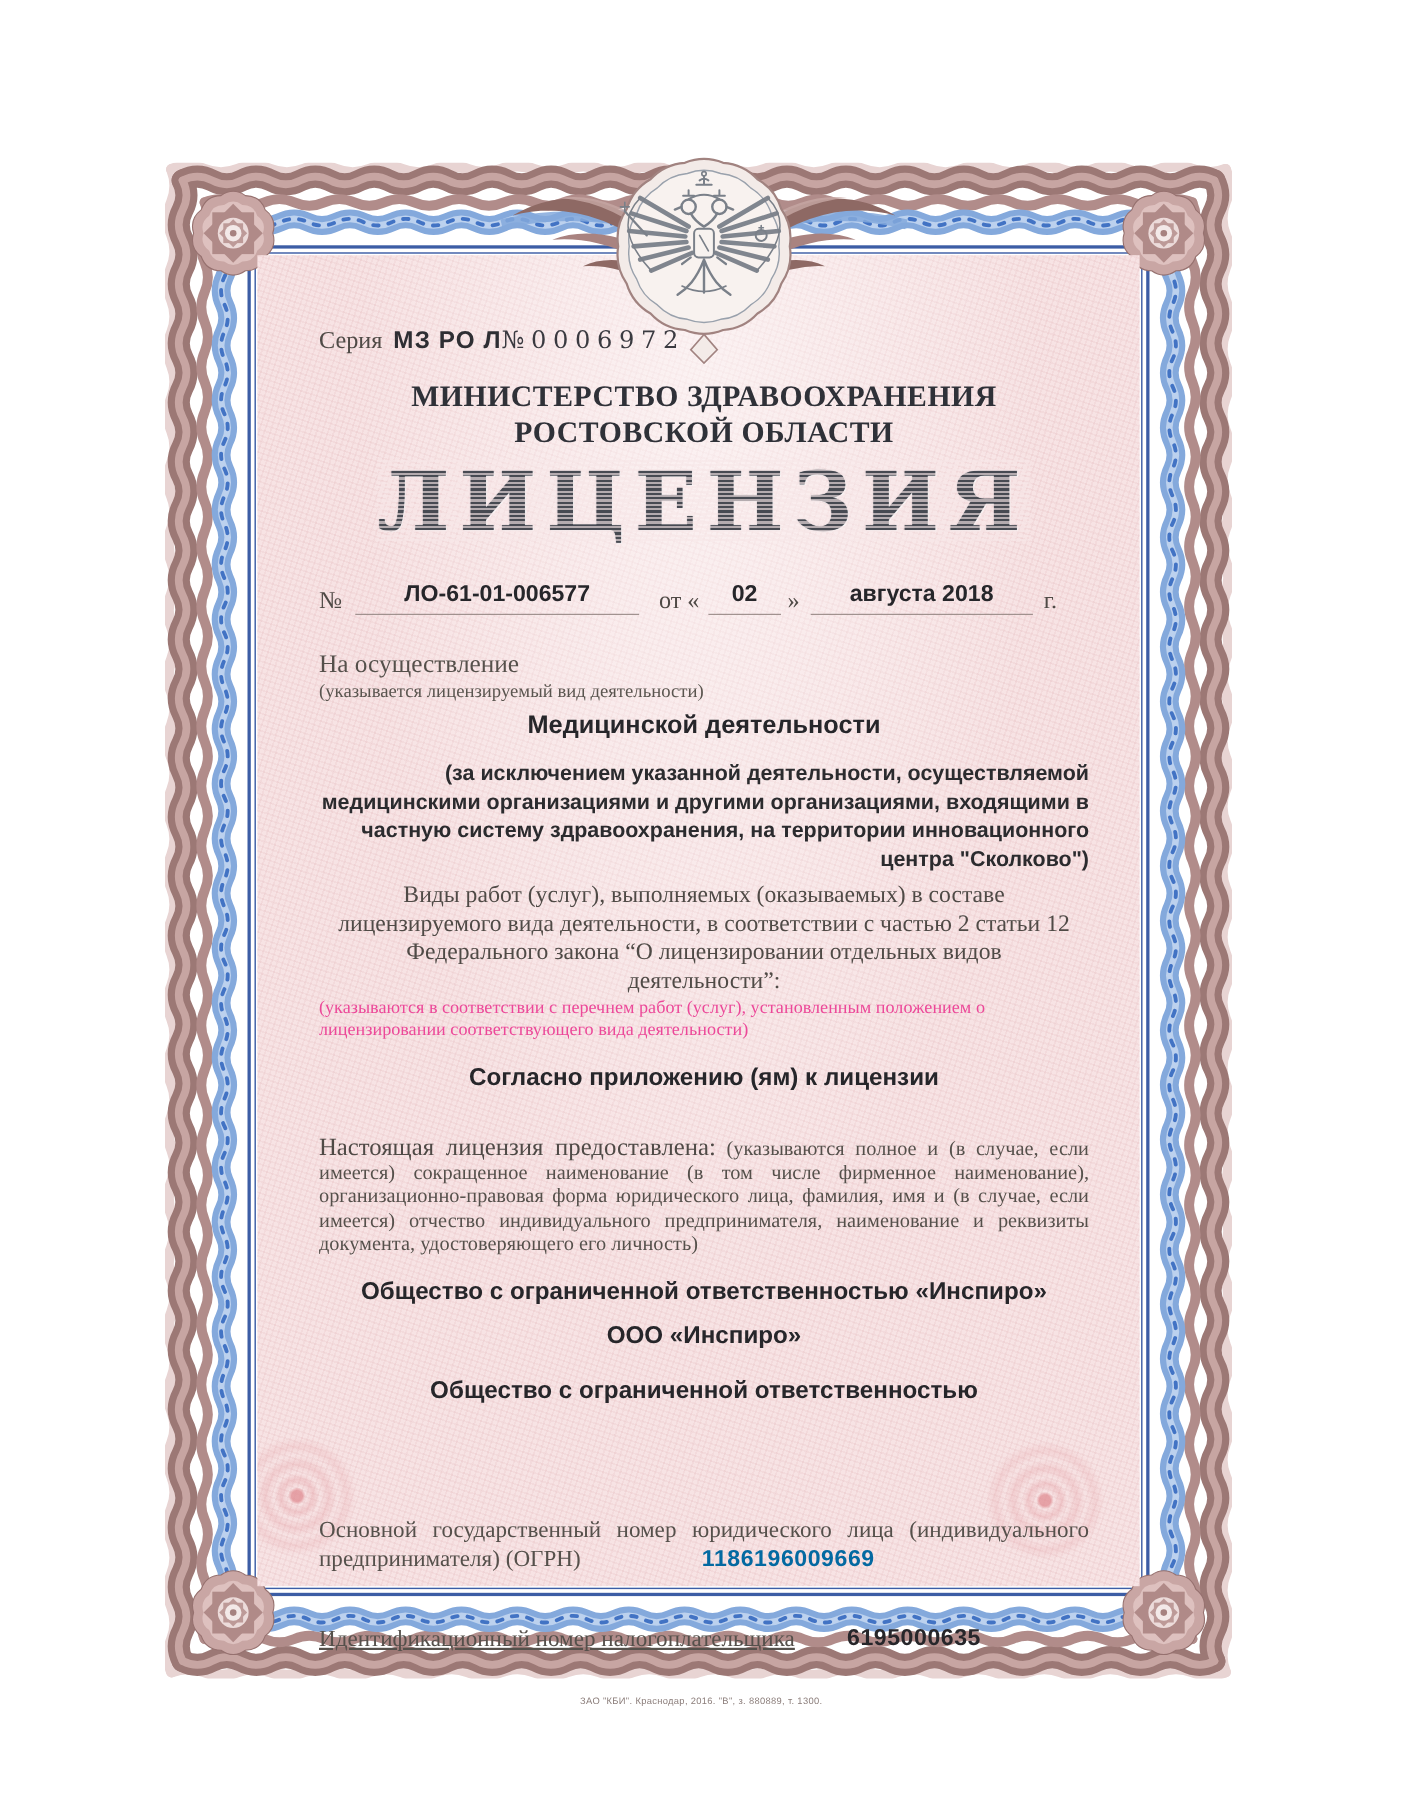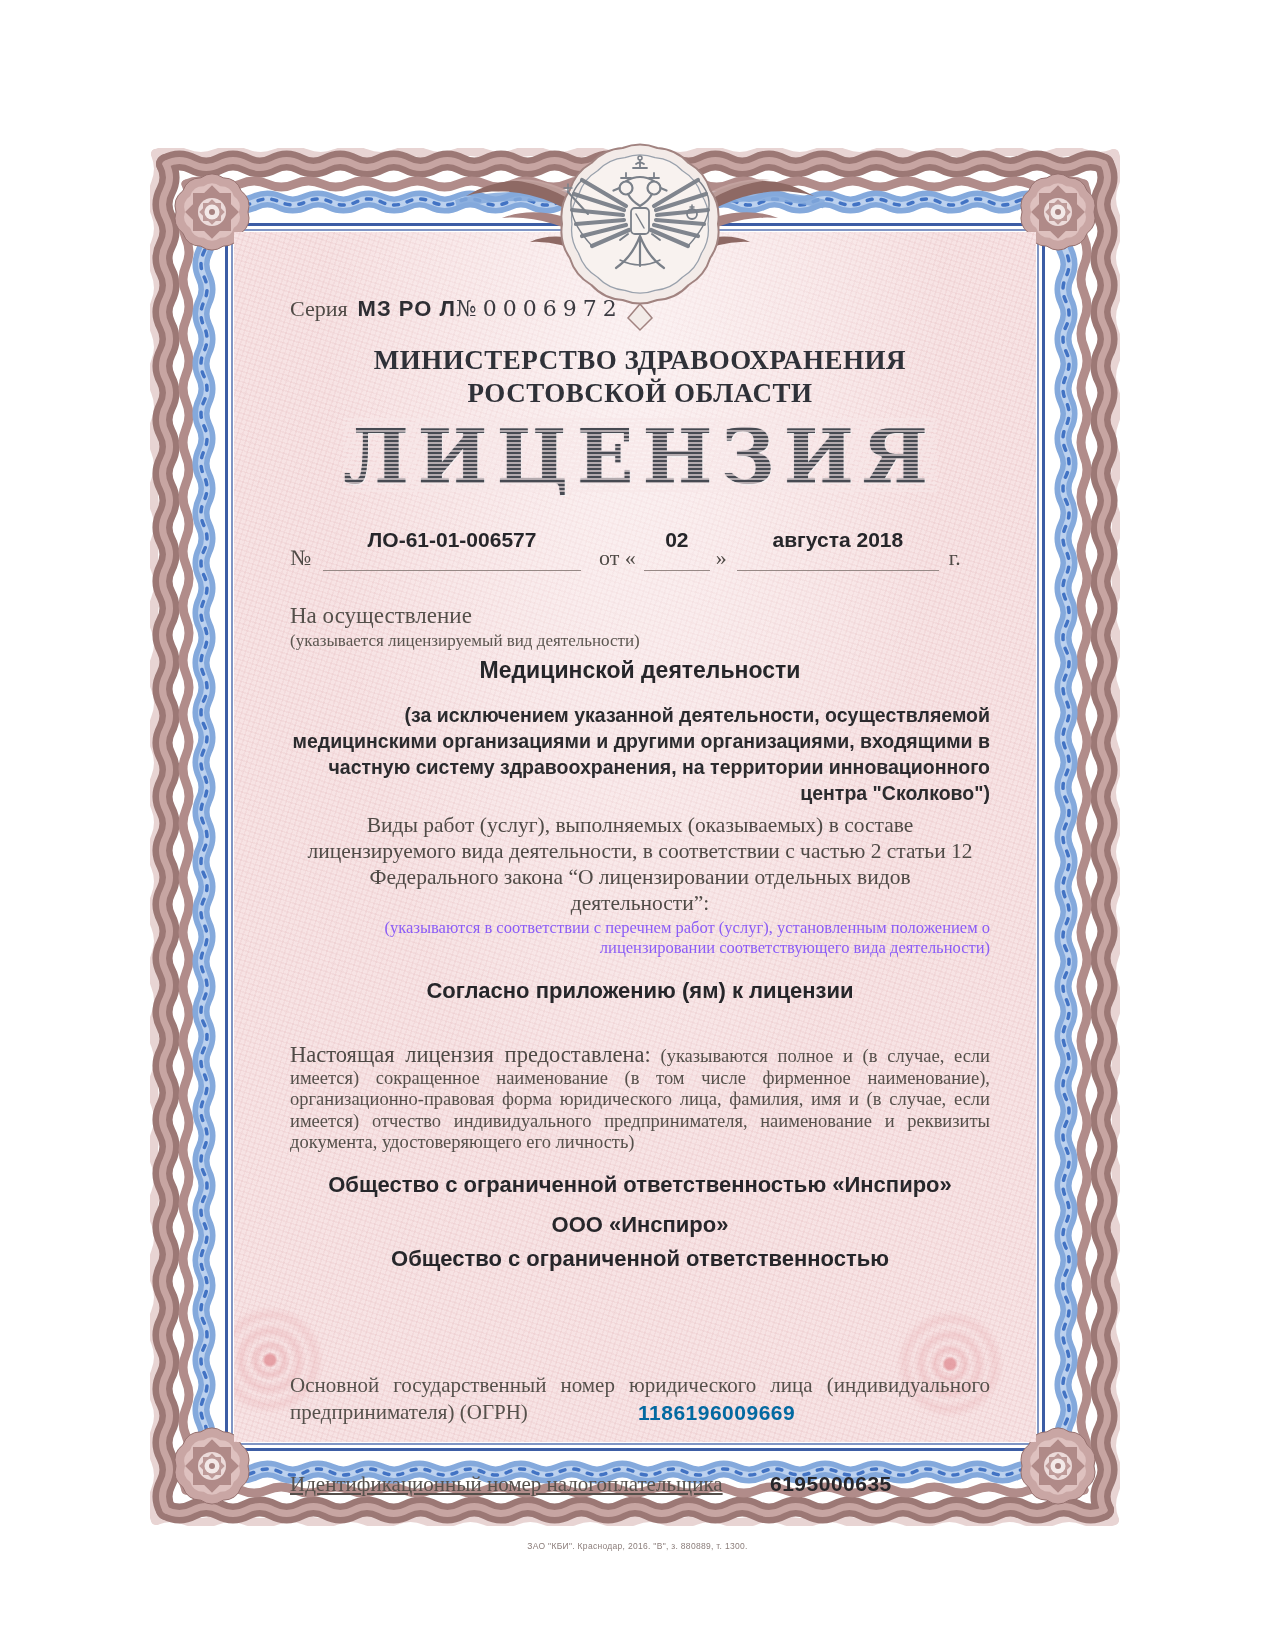--- a/index.html
+++ b/index.html
@@ -61,45 +61,45 @@
     color:#474a52;text-shadow:0 0 1px #70737b, 1px 1px 0 rgba(255,255,255,0.8);
   }
   .doc-title::after{
     content:"";position:absolute;inset:4px 0 8px 0;pointer-events:none;
     background:repeating-linear-gradient(180deg, rgba(247,231,232,0) 0 2px, rgba(247,231,232,0.62) 2px 4px);
   }
 
   .license-row{display:flex;align-items:flex-end;margin-top:26px;font-size:22px;color:#4f4a46;}
   .blank{border-bottom:1.5px solid #978986;display:inline-block;text-align:center;
          font-family:"Liberation Sans",sans-serif;font-weight:700;font-size:21px;color:#26262a;
-         padding-bottom:18px;line-height:24px;}
+         padding-bottom:6px;line-height:24px;}
   .b-number{width:258px;margin-left:12px;}
   .b-day{width:66px;margin-left:8px;}
   .b-month{width:202px;margin-left:10px;}
   .lbl-ot{margin-left:18px;}
   .lbl-q{margin-left:6px;}
   .lbl-g{margin-left:10px;}
 
   .na-line{margin-top:32px;font-size:23px;color:#55504b;}
   .small-note{font-size:17px;line-height:20px;color:#5a554f;margin-top:2px;}
   .activity-name{margin-top:6px;text-align:center;font-family:"Liberation Sans",sans-serif;
                  font-weight:700;font-size:23px;color:#26262a;}
   .skolkovo{margin-top:18px;text-align:right;font-family:"Liberation Sans",sans-serif;
             font-weight:700;font-size:19.5px;line-height:26px;color:#2b2b2e;}
   .vidy{margin-top:6px;text-align:center;font-size:21.5px;line-height:26px;width:96%;margin-left:auto;margin-right:auto;}
-  .vidy-note{margin-top:2px;text-align:right;font-size:16.5px;line-height:20px;color:#8b5cf6;}
+  .vidy-note{margin-top:2px;text-align:left;font-size:16.5px;line-height:20px;color:#ec4899;}
   .soglasno{margin-top:20px;text-align:center;font-family:"Liberation Sans",sans-serif;
             font-weight:700;font-size:22px;color:#26262a;}
 
   .grantee-p{margin-top:40px;text-align:justify;font-size:18.5px;line-height:21.5px;color:#55504b;}
   .grantee-lead{font-size:22.5px;color:#4f4a46;}
   .org{text-align:center;font-family:"Liberation Sans",sans-serif;font-weight:700;font-size:22px;color:#26262a;}
   .org1{margin-top:8px;}
   .org2{margin-top:14px;}
-  .org3{margin-top:8px;text-align:center;}
+  .org3{margin-top:24px;text-align:center;}
 
   .ogrn-block{position:relative;margin-top:100px;}
   .ogrn-label{text-align:justify;font-size:21px;line-height:27px;color:#55504b;width:100%;}
   .ogrn-value{position:absolute;left:348px;bottom:1px;font-family:"Liberation Sans",sans-serif;
               font-weight:700;font-size:21px;color:#0369a1;letter-spacing:0.5px;}
   .inn-row{position:relative;margin-top:46px;font-size:21px;color:#55504b;height:27px;text-decoration:underline;}
   .inn-value{position:absolute;left:480px;top:0;font-family:"Liberation Sans",sans-serif;
              font-weight:700;font-size:21px;color:#26262a;letter-spacing:0.5px;}
 
   .printer-note{

